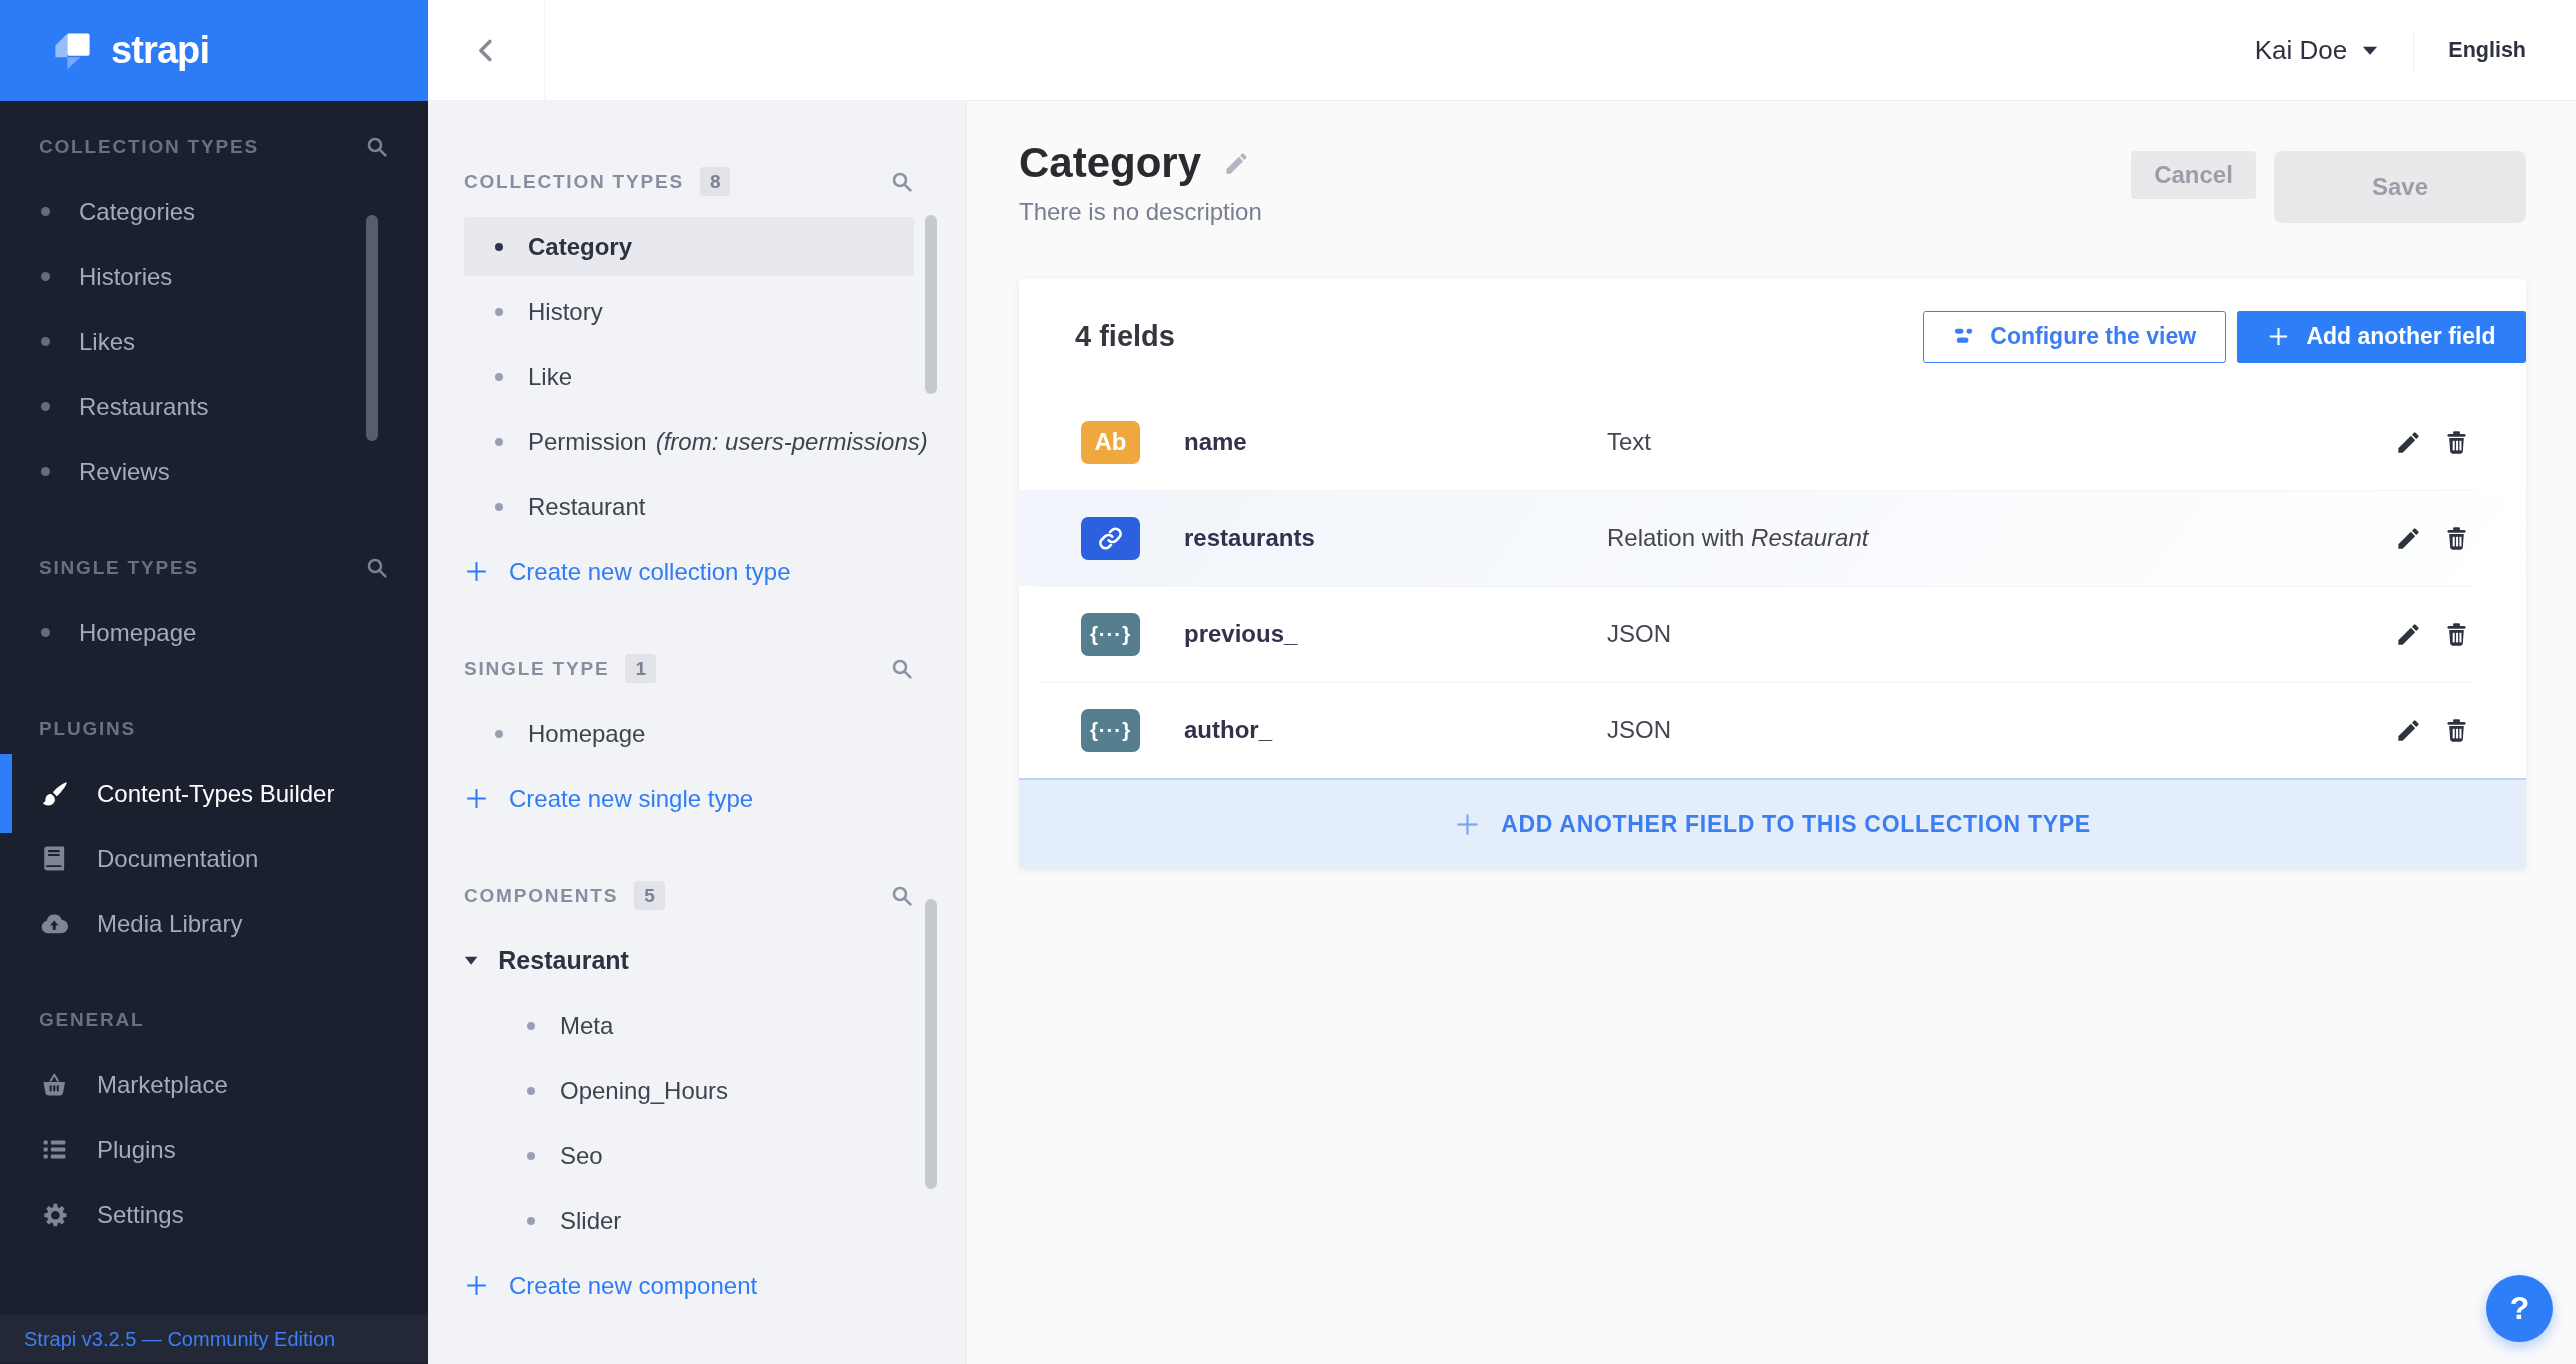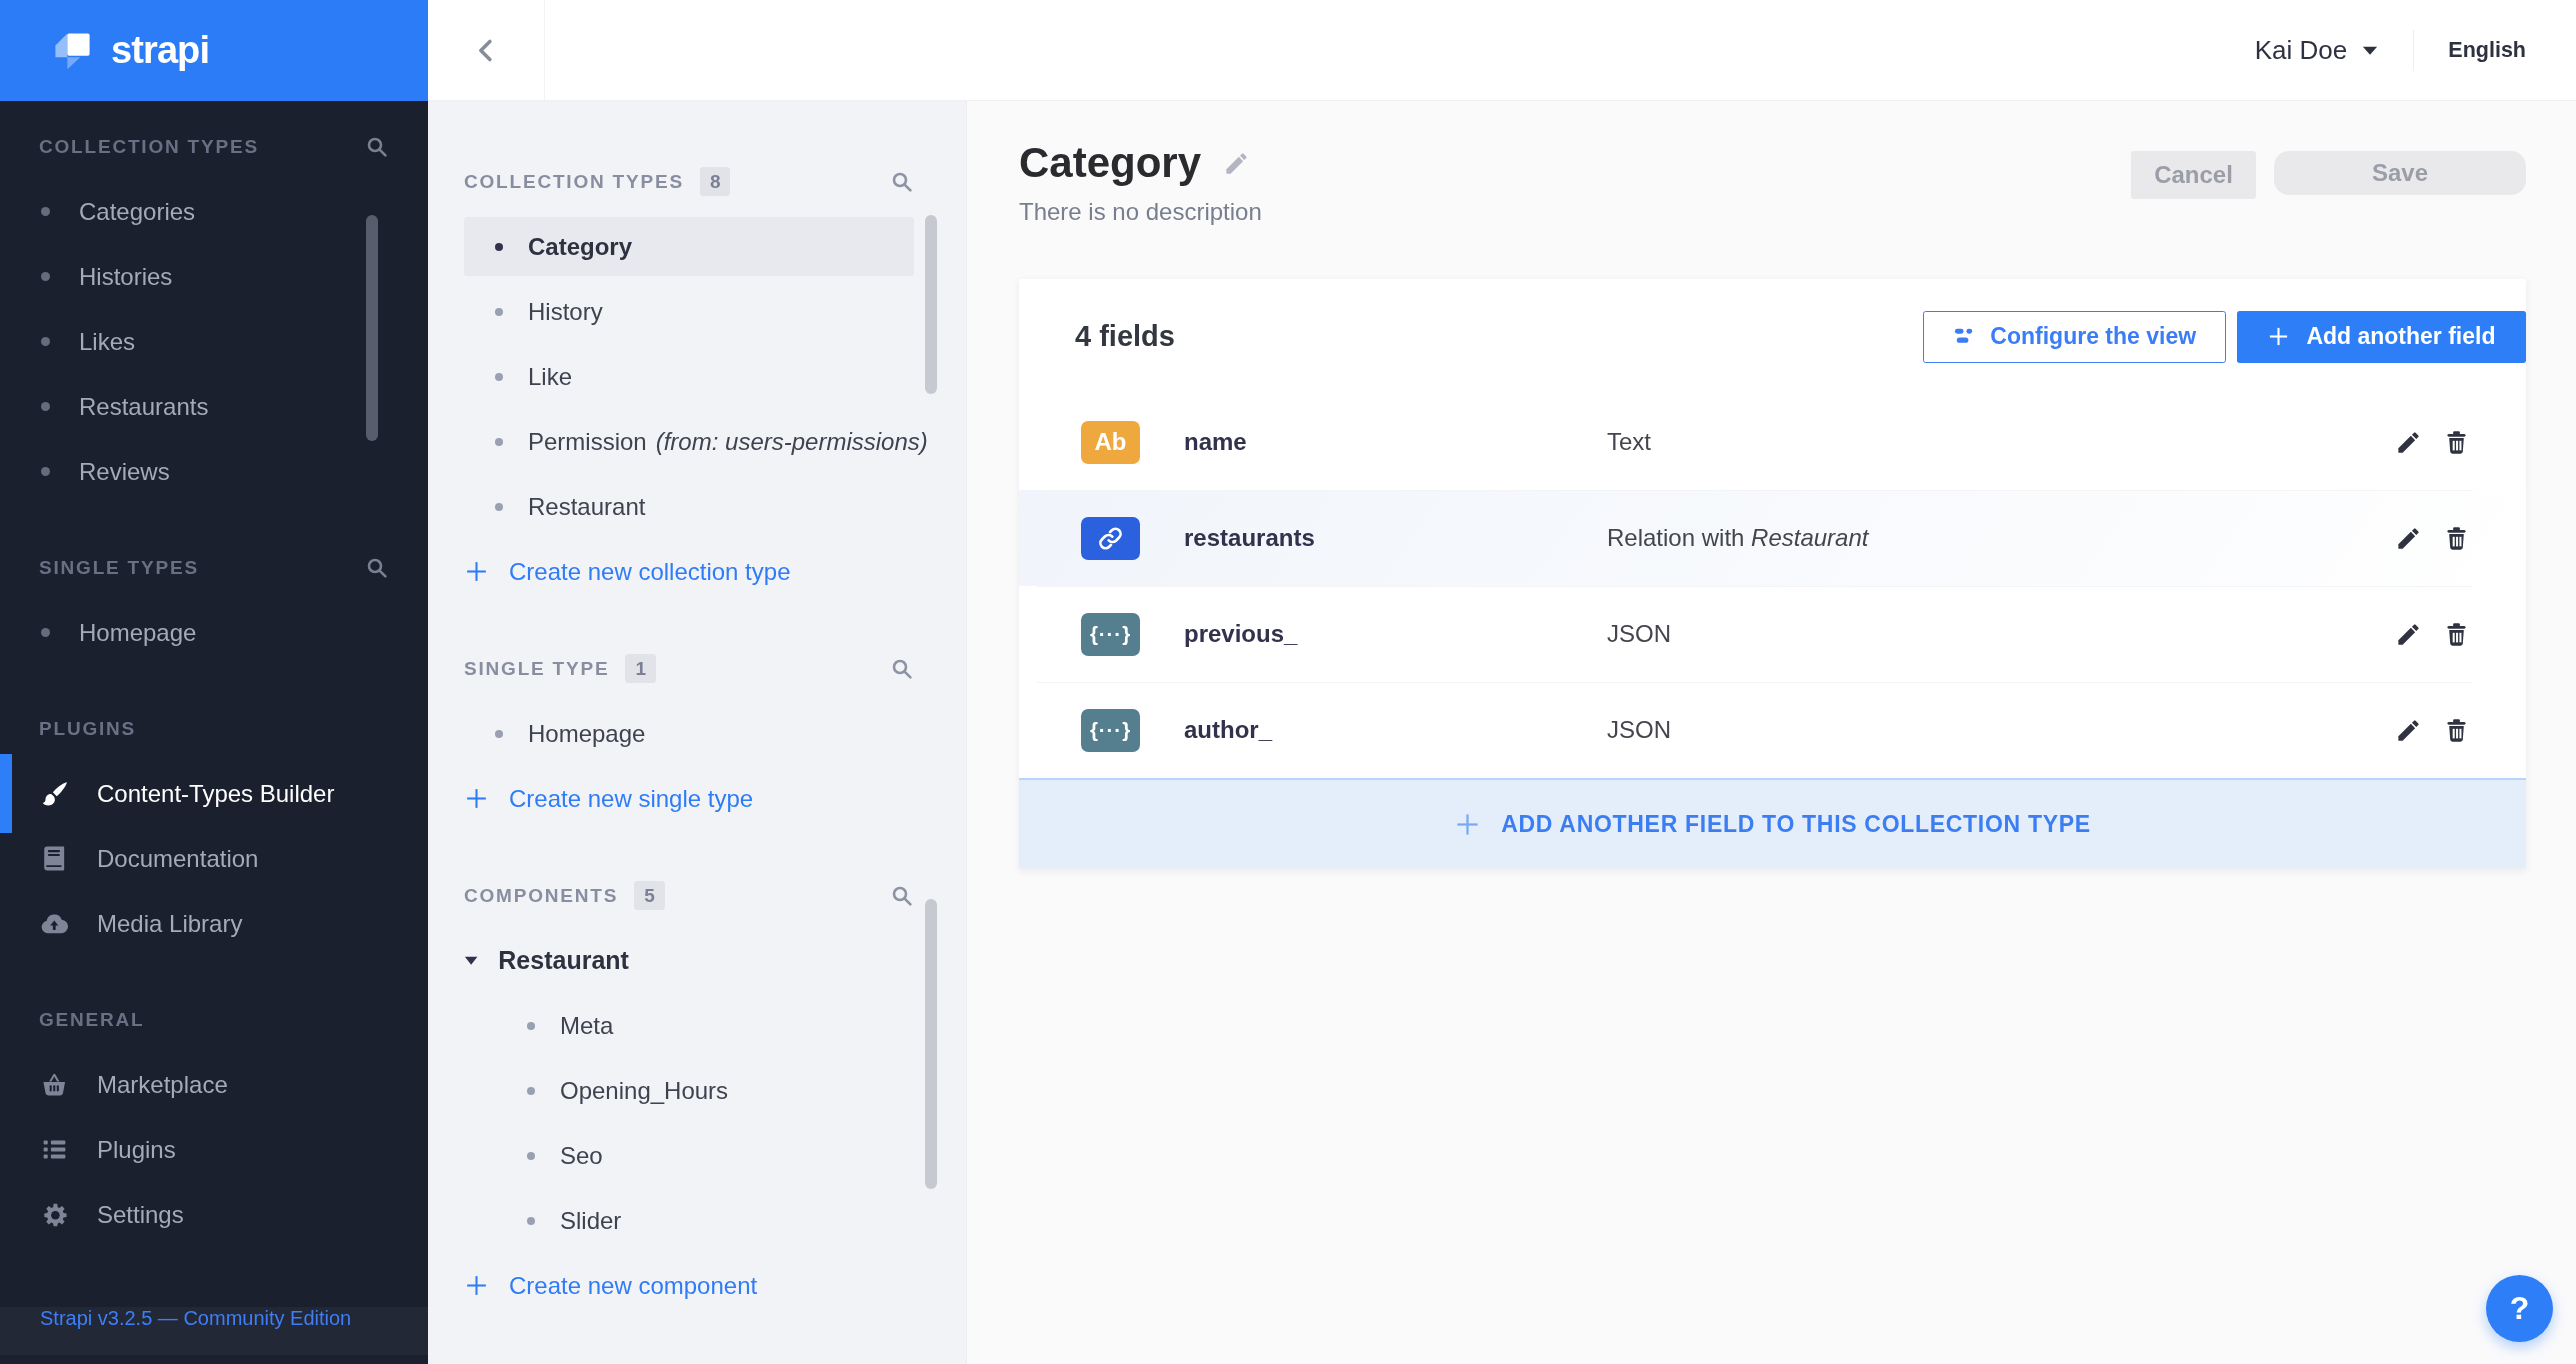--- a/index.html
+++ b/index.html
@@ -20,21 +20,21 @@
   .ditem .bullet { width:9px; height:9px; border-radius:50%; background:#646c7d; margin-right:29px; flex:none; }
   .ditem .dlabel { color:#a4aab8; font-size:24px; }
   .dsec-gap { height:32px; }
   .pitem { height:65px; display:flex; align-items:center; padding-left:36px; position:relative; cursor:pointer; }
   .pitem .picon { width:36px; display:flex; justify-content:center; color:#7e8596; flex:none; }
   .pitem .plabel { color:#a4aab8; font-size:24px; margin-left:25px; }
   .pitem.active .plabel { color:#ffffff; }
   .pitem.active .picon { color:#ffffff; }
   .pitem.active::before { content:""; position:absolute; left:0; top:-7.2px; width:11.7px; height:79px; background:#2d7ef7; }
   .dark-scroll-thumb { position:absolute; left:366px; top:215px; width:11.7px; height:226px; border-radius:6.3px; background:#565d6d; }
-  .dark-footer { position:absolute; left:0; bottom:9px; width:428px; height:48px; background:#222836; display:flex; padding-left:40px; }
+  .dark-footer { position:absolute; left:0; bottom:1px; width:428px; height:48px; background:#222836; display:flex; align-items:center; padding-left:24px; }
   .dark-footer a { color:#3f7ef6; font-size:20px; text-decoration:none; cursor:pointer; }
 
   
   .topbar { position:absolute; left:428px; right:0; top:0; height:101px; background:#ffffff; border-bottom:0.9px solid #f0f0f3; z-index:4; display:flex; }
   .back-btn { width:117px; height:100%; border-right:0.9px solid #f3f3f6; display:flex; align-items:center; justify-content:center; cursor:pointer; background:#fff; }
   .topbar-right { position:absolute; right:0; top:0; height:100%; display:flex; align-items:center; padding-right:50px; }
   .user-menu { display:flex; align-items:center; cursor:pointer; }
   .user-name { font-size:26px; color:#2e3240; margin-right:14.3px; }
   .topbar-divider { width:0.9px; height:41px; background:#eeeef2; margin:0 34px; }
   .lang-label { font-size:21.5px; font-weight:bold; color:#2e3240; cursor:pointer; }
@@ -67,21 +67,21 @@
   .thumb2 { top:798px; height:290px; }
 
   
   .main { position:absolute; left:966px; top:101px; right:0; bottom:0; background:#fafafb; }
   .page-title-row { position:absolute; left:53px; top:38px; display:flex; align-items:center; }
   .page-title { font-size:42px; font-weight:bold; color:#292b2f; }
   .title-edit { margin-left:21.5px; color:#b3b6c2; cursor:pointer; }
   .page-desc { position:absolute; left:53px; top:97px; font-size:24px; color:#787e8f; }
   .hdr-actions { position:absolute; top:50px; right:50px; display:flex; }
   .btn-cancel { width:125px; height:48px; background:#e9e9eb; border:none; border-radius:3.6px; color:#9b9ea8; font-size:24px; font-weight:bold; margin-right:18px; cursor:pointer; font-family:inherit; }
-  .btn-save { width:252px; height:44px; background:#e9e9eb; border:none; border-radius:15px; color:#9b9ea8; font-size:24px; font-weight:bold; cursor:pointer; font-family:inherit; }
+  .btn-save { width:252px; height:72px; background:#e9e9eb; border:none; border-radius:8px; color:#9b9ea8; font-size:24px; font-weight:bold; cursor:pointer; font-family:inherit; }
 
   .card { position:absolute; left:53px; top:178px; width:1507px; background:#ffffff; border-radius:2.7px; box-shadow:0 2.7px 7.2px rgba(50,50,80,0.08); }
   .card-header { height:115px; display:flex; align-items:center; padding-left:56px; }
   .fields-count { font-size:29px; font-weight:bold; color:#333740; }
   .card-header-actions { margin-left:auto; display:flex; }
   .btn-configure { height:52px; padding:0 29px; background:#ffffff; border:1.8px solid #3b7cf7; border-radius:2.7px; color:#3b7cf7; font-size:23px; font-weight:bold; display:flex; align-items:center; cursor:pointer; font-family:inherit; }
   .btn-configure .cicon { margin-right:14.3px; }
   .btn-addfield { height:52px; padding:0 30.5px; margin-left:10.8px; background:#2d7ef7; border:none; border-radius:2.7px; color:#ffffff; font-size:23px; font-weight:bold; display:flex; align-items:center; cursor:pointer; font-family:inherit; }
   .btn-addfield .plus { margin-right:16px; }
 

